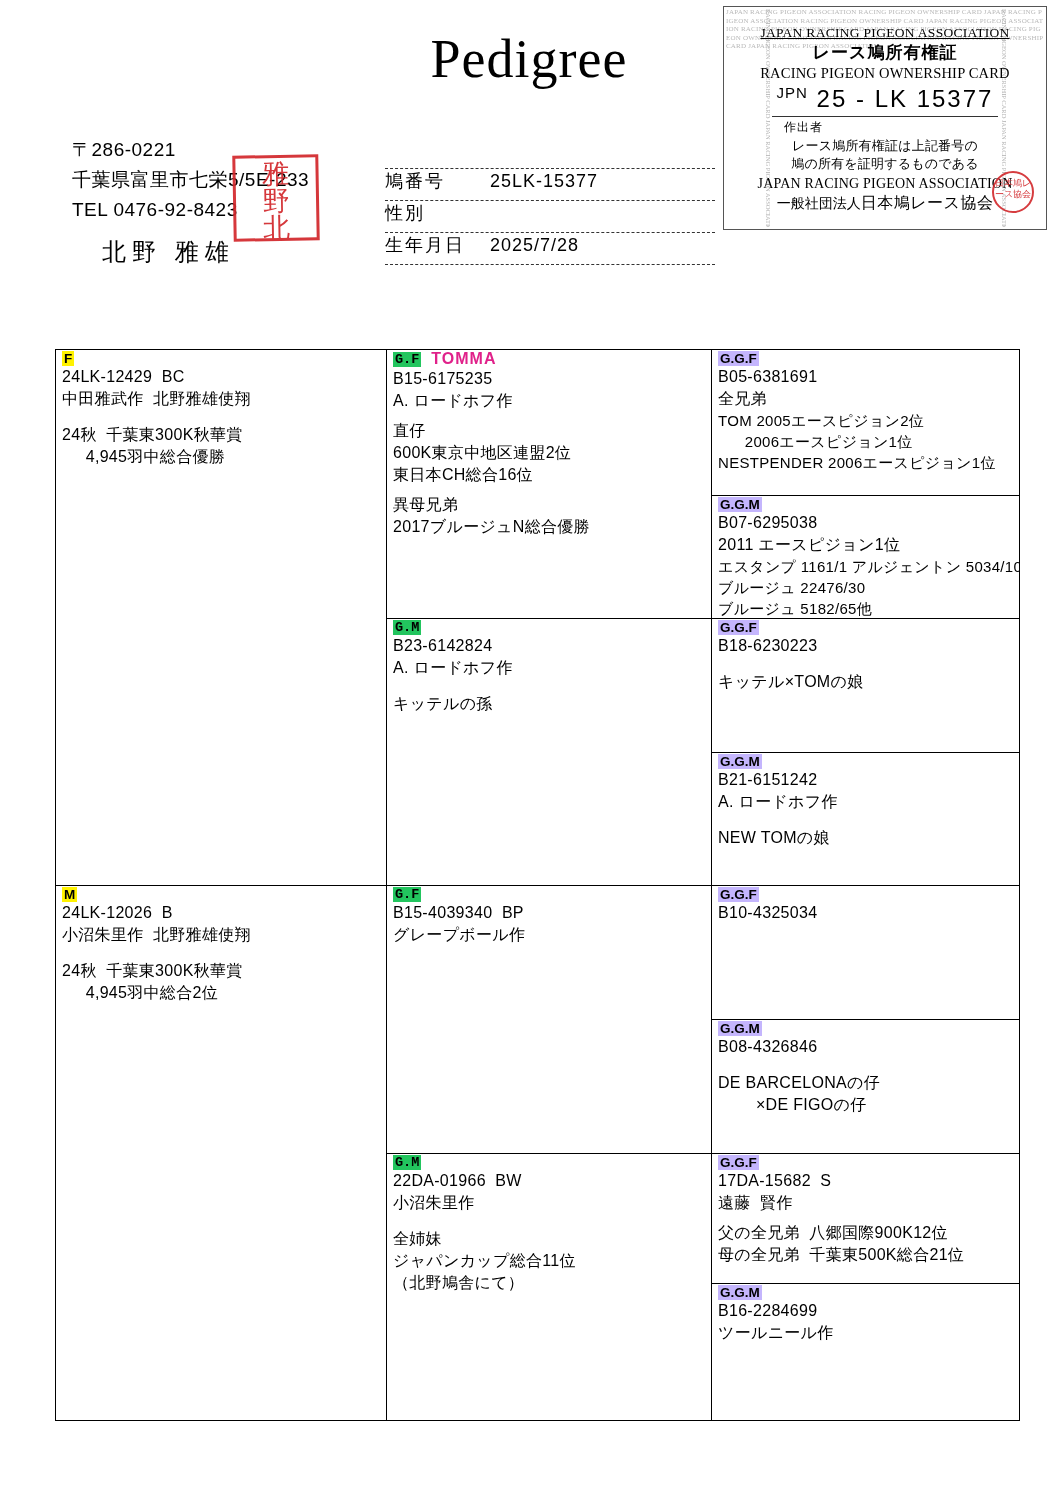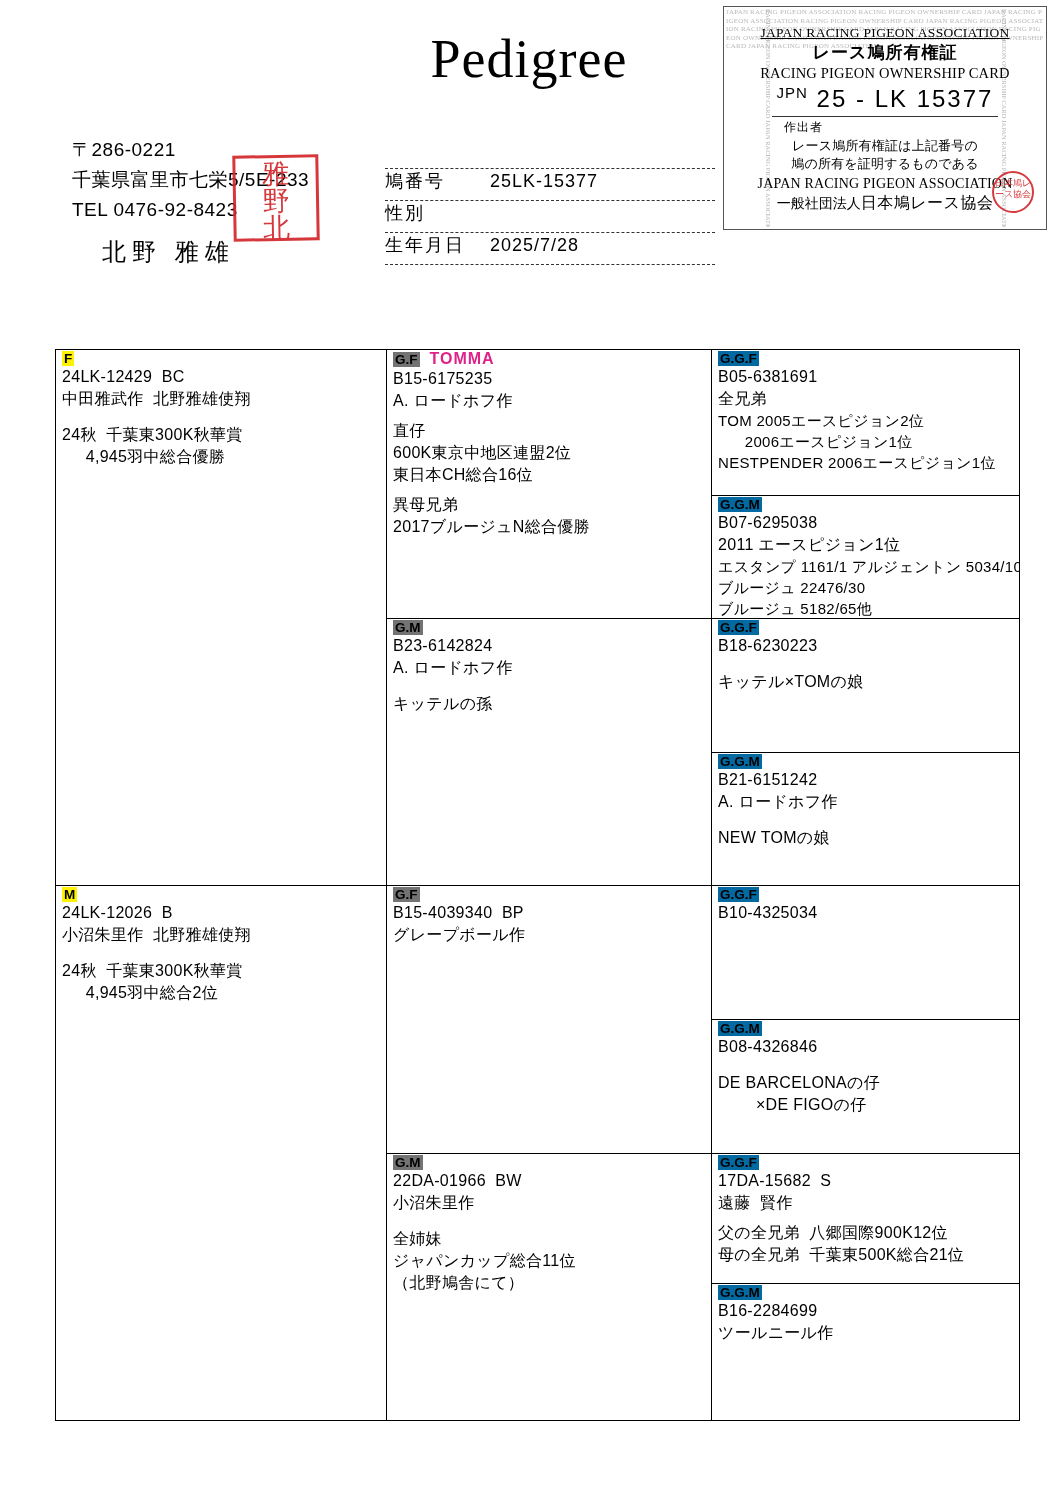--- a/index.html
+++ b/index.html
@@ -238,22 +238,22 @@
   .tag {
     display: inline-block;
     font-size: 13.5px;
     font-weight: bold;
     font-family: "Liberation Sans", sans-serif;
     padding: 0 2px;
     line-height: 15px;
     margin-top: 1px;
   }
   .tag.yellow { background: #fff200; }
-  .tag.blue { background: #737373; }
-  .tag.green { background: #0369a1; }
+  .tag.blue { background: #22c55e; font-family: Liberation Mono, monospace; }
+  .tag.green { background: #c4b5fd; }
   .tag-row { display: flex; align-items: center; gap: 10px; }
   .tommalabel {
     color: #e0218a;
     font-weight: bold;
     font-size: 16px;
     letter-spacing: 1px;
   }
   .line {
     font-size: 16px;
     line-height: 22px;

